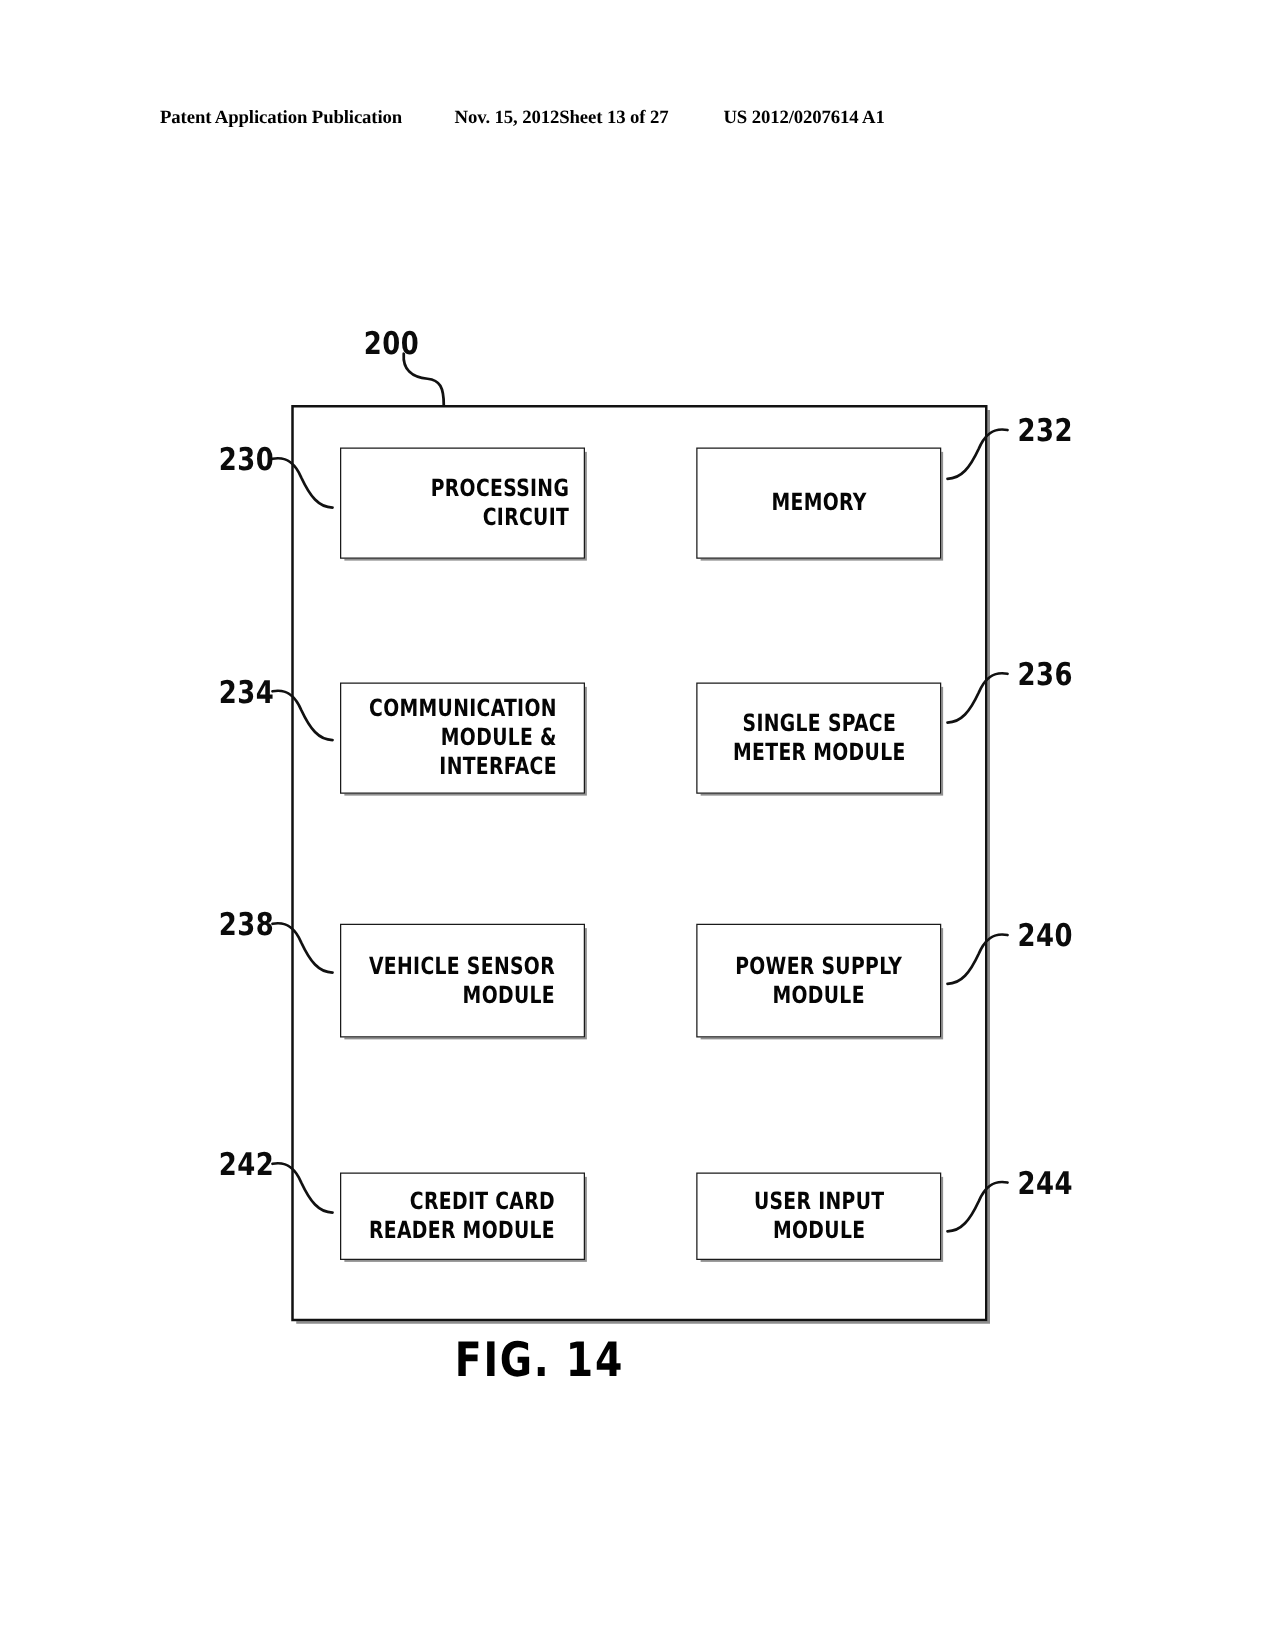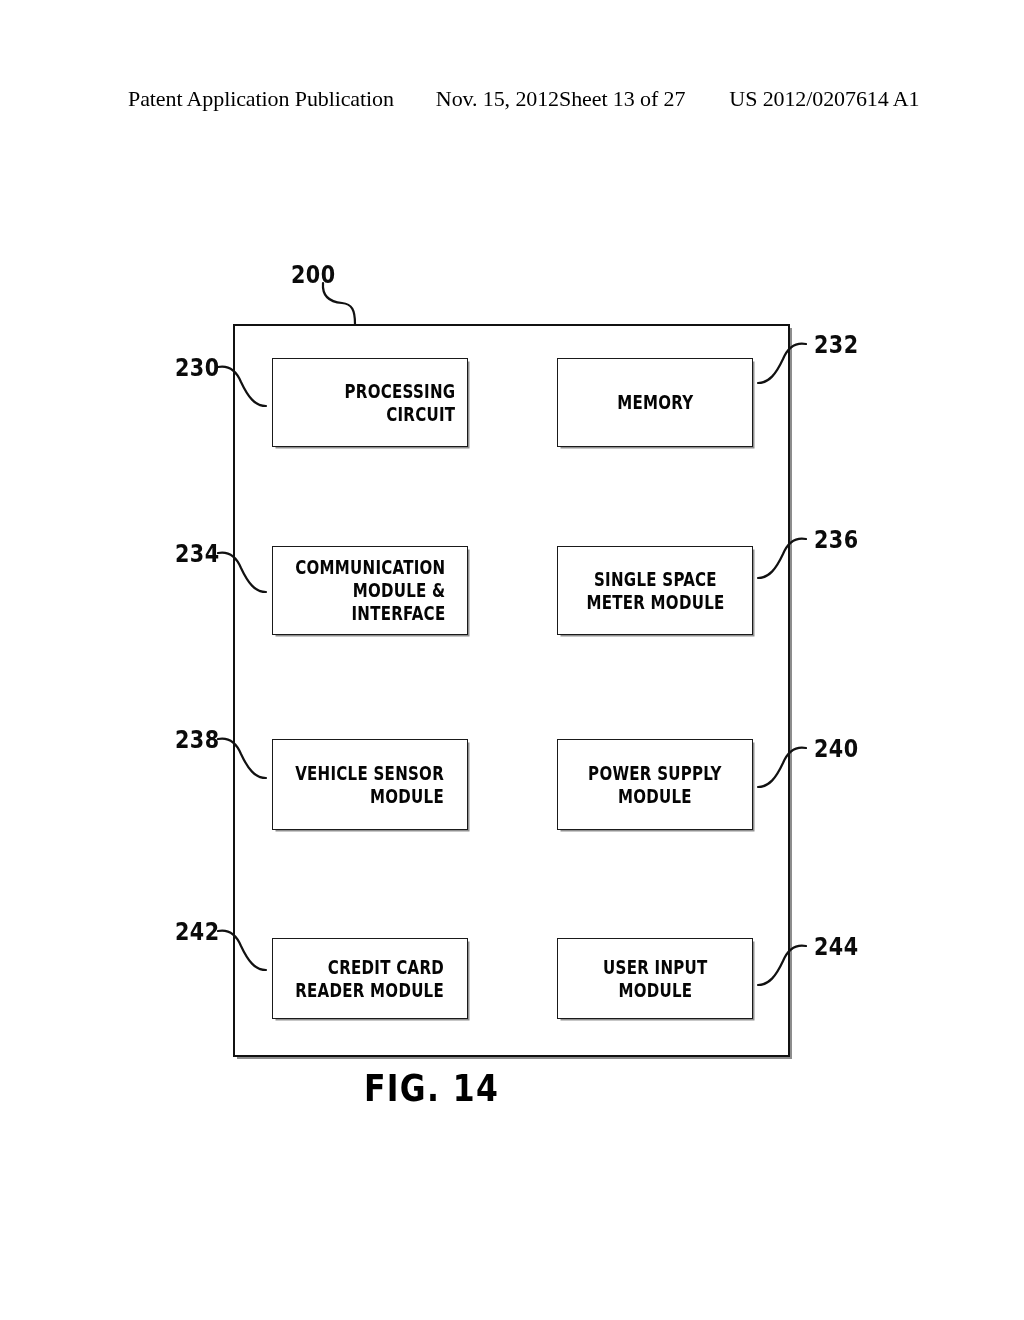--- a/index.html
+++ b/index.html
@@ -19,22 +19,22 @@
   
   .page-header {
     position: absolute;
     top: 86px;
     left: 128px;
     width: 768px;
     height: 26px;
     display: flex;
     align-items: baseline;
     font-family: "Liberation Serif", serif;
-    font-weight: normal;
-    font-size: 22px;
+    font-weight: bold;
+    font-size: 15px;
     letter-spacing: -0.1px;
     white-space: nowrap;
   }
   .hdr-pub   { }
   .hdr-date  { margin-left: 42px; }
   .hdr-sheet { margin-left: 0; }
   .hdr-num   { margin-left: 44px; }
 
   
   #figure {
@@ -80,21 +80,21 @@
     white-space: pre-line;
     color: #050505;
   }
 
   
   .col-l { left: 272px; width: 196px; text-align: right; }
   .col-r { left: 557px; width: 196px; }
   .row-1 { top: 358px; height: 89px; }
   .row-2 { top: 546px; height: 89px; }
   .row-3 { top: 739px; height: 91px; }
-  .row-4 { top: 938px; height: 81px; }
+  .row-4 { top: 938px; height: 70px; }
 
   
   .refnum {
     position: absolute;
     font-family: "Liberation Sans Narrow", "DejaVu Sans Condensed", "Liberation Sans", sans-serif;
     font-weight: bold;
     font-size: 25px;
     letter-spacing: 0.5px;
     transform: scaleX(0.92);
     color: #0b0b0b;

